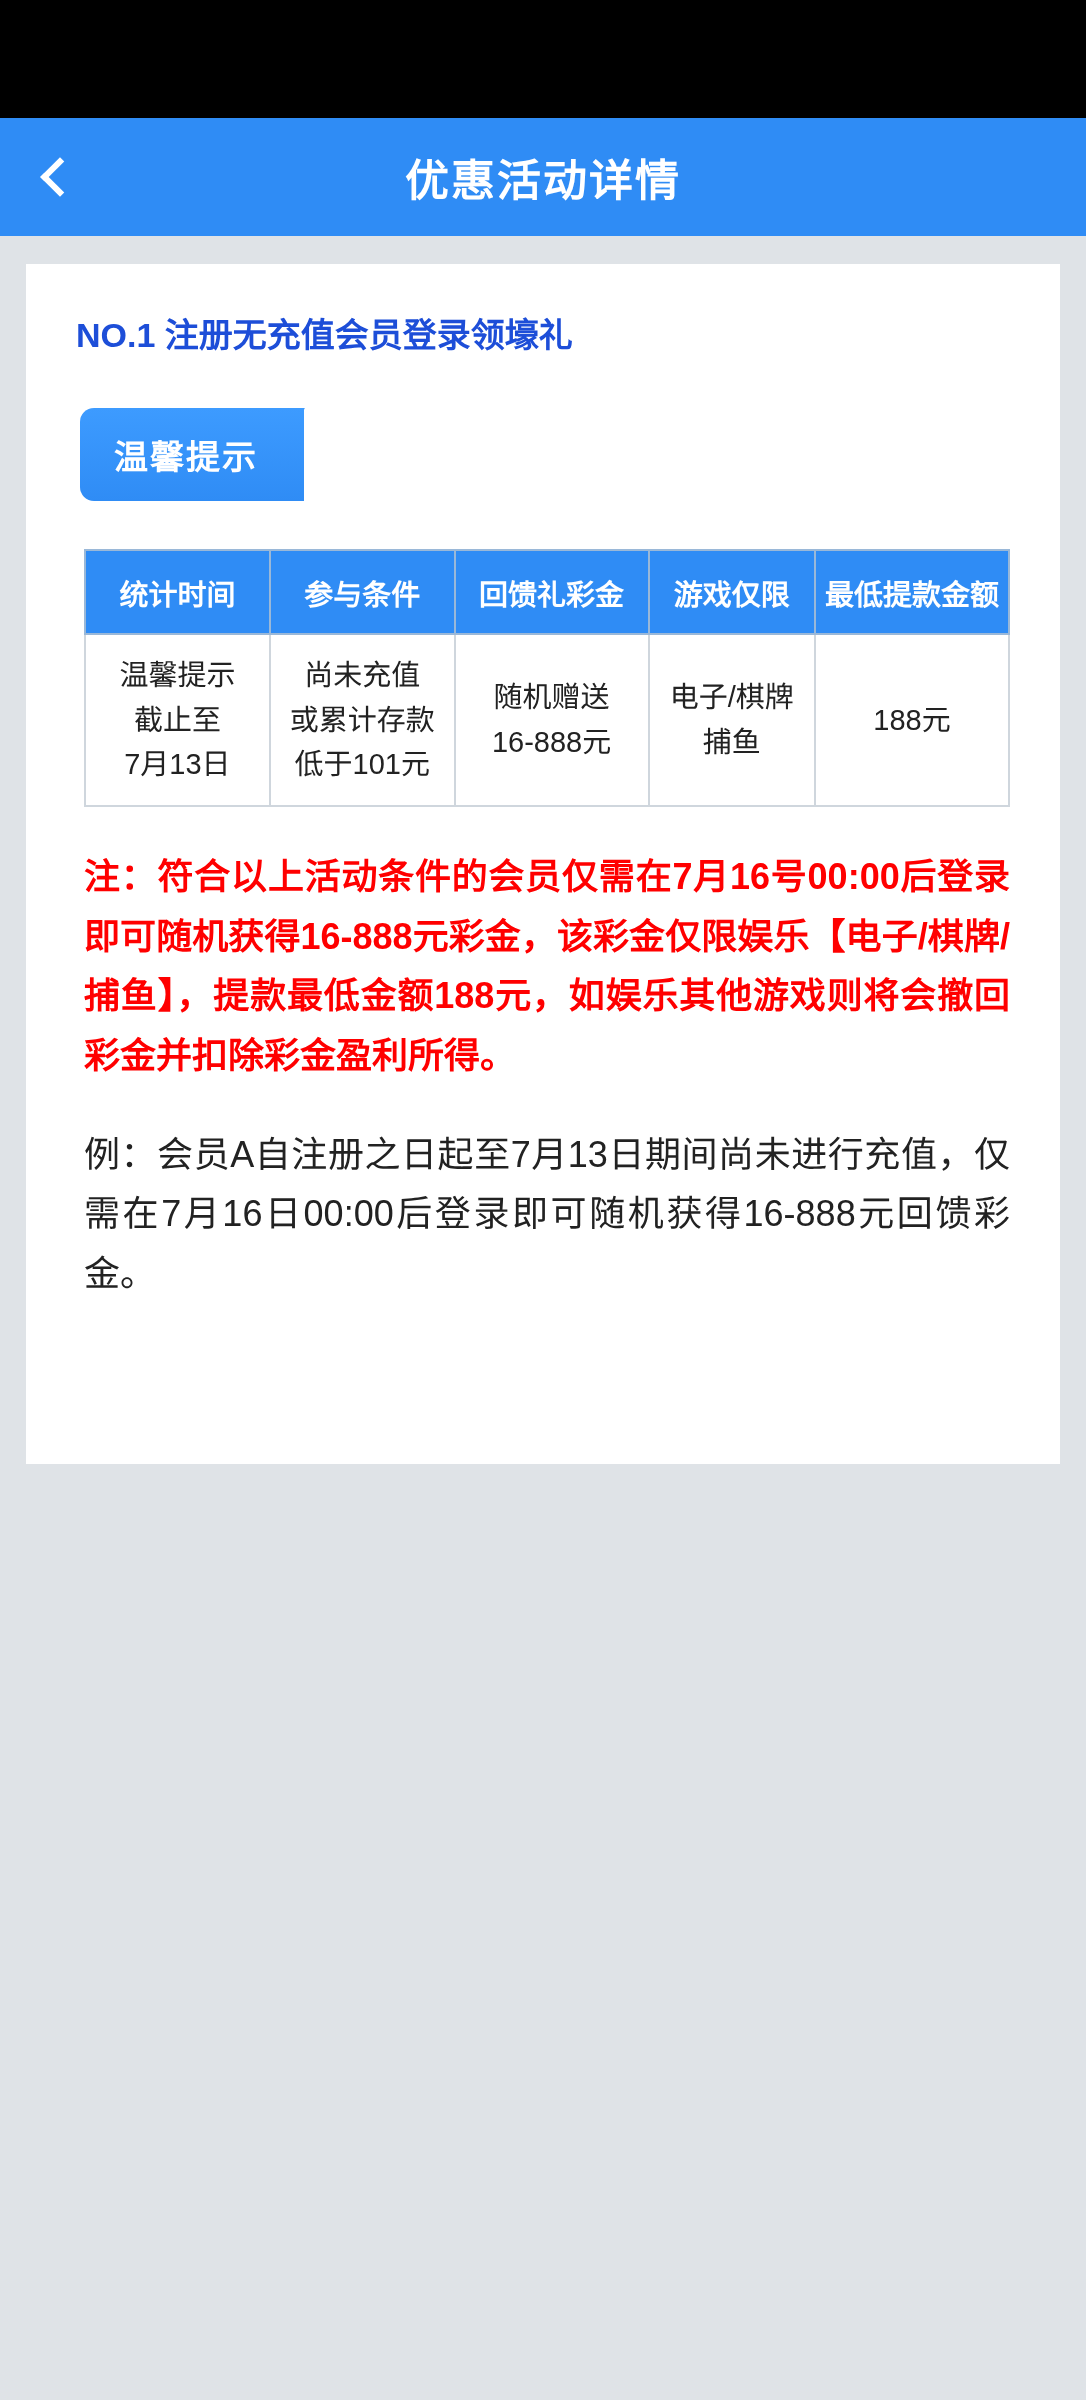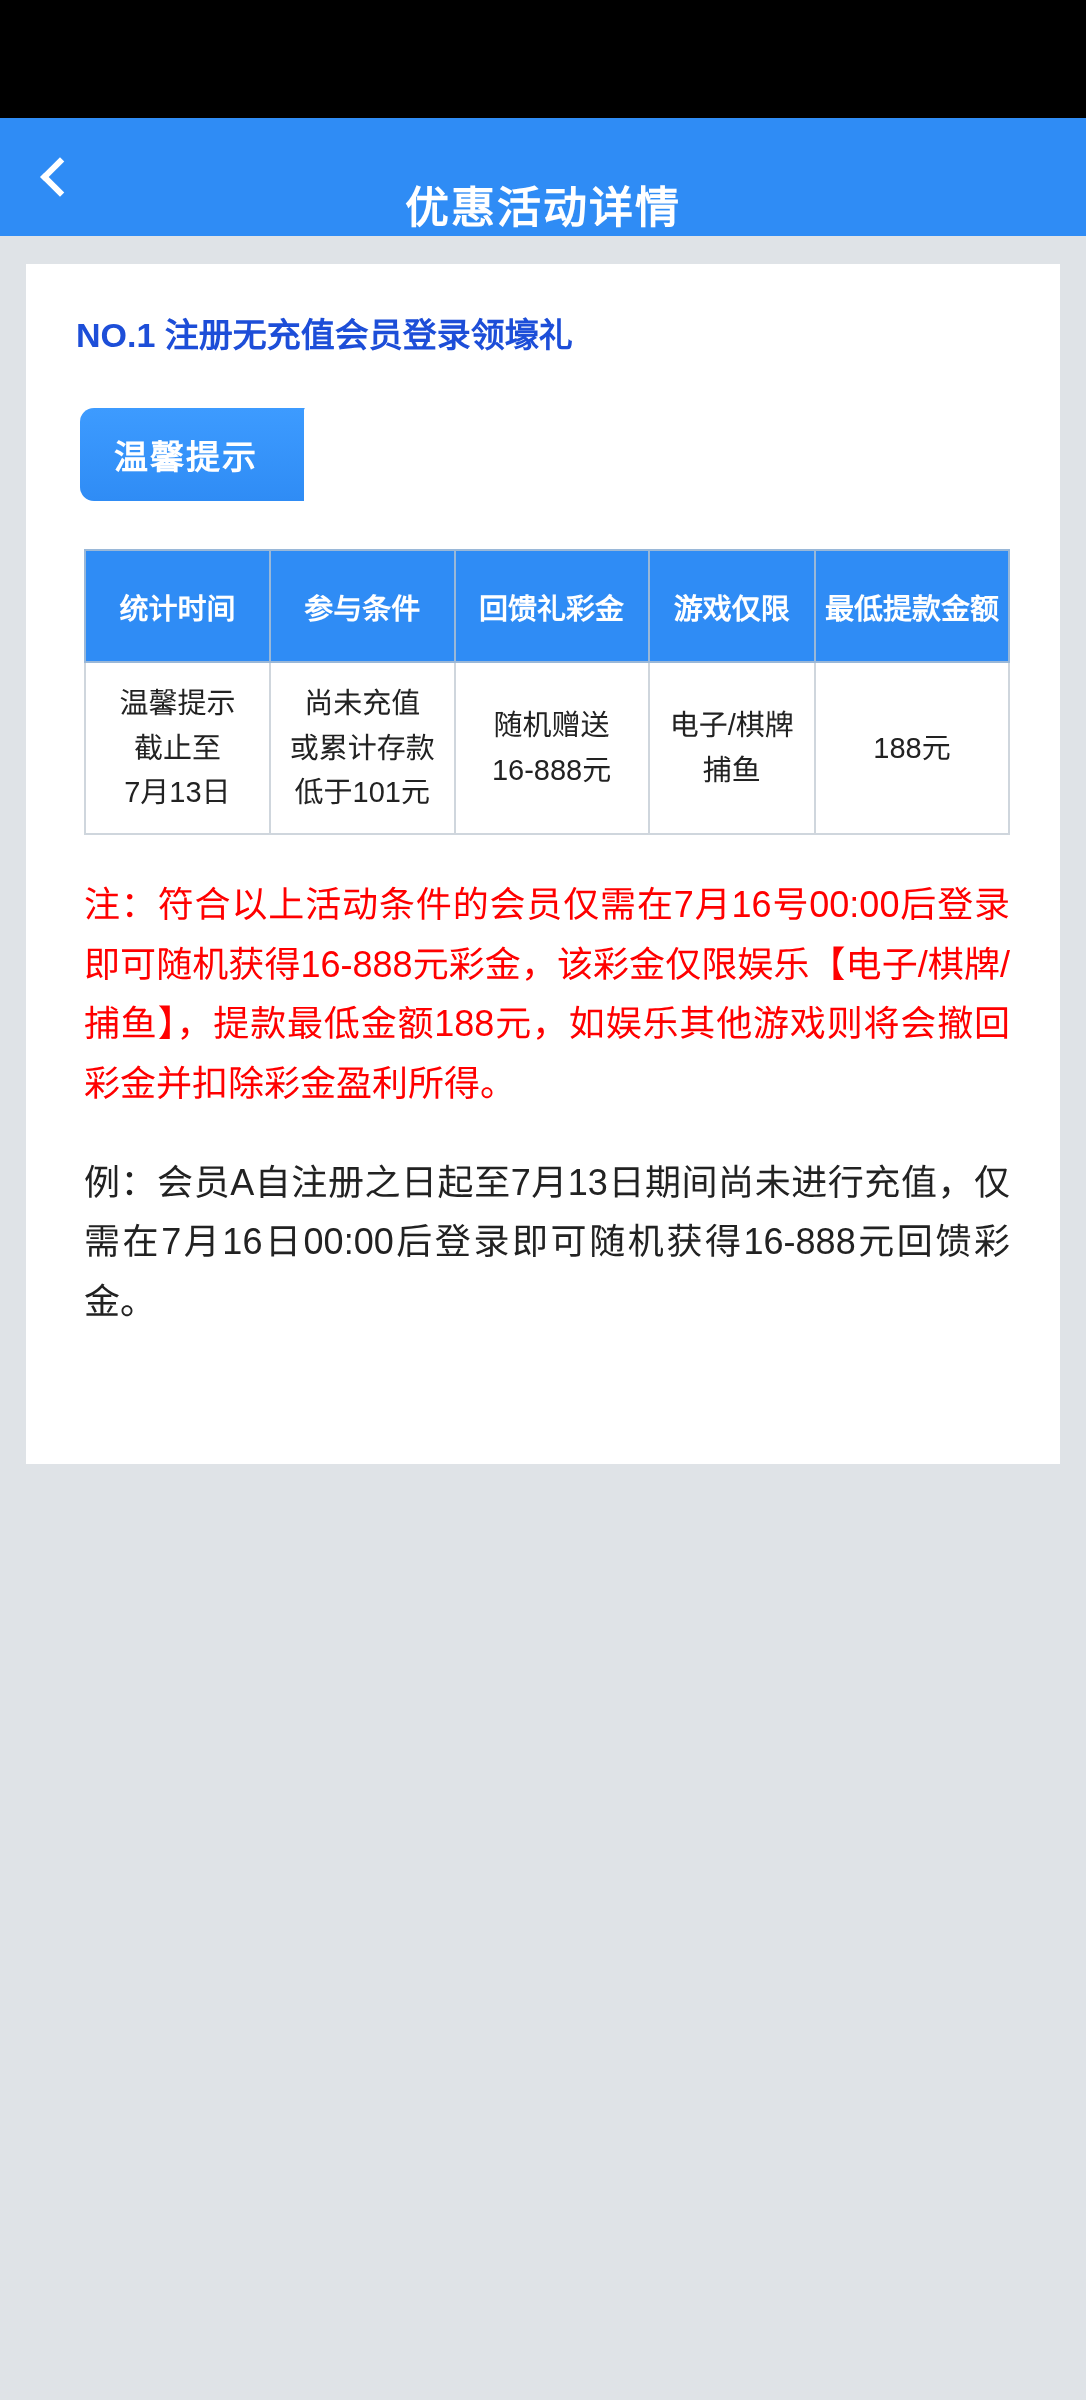--- a/index.html
+++ b/index.html
@@ -19,21 +19,21 @@
   
   .status-bar {
     height: 118px;
     background: #000000;
   }
   
   .header {
     height: 118px;
     background: #2f8cf5;
     display: flex;
-    align-items: flex-end;
+    align-items: center;
     position: relative;
   }
   .back-btn {
     width: 110px;
     height: 118px;
     display: flex;
     align-items: center;
     justify-content: center;
     cursor: pointer;
   }
@@ -102,41 +102,41 @@
   
   .para {
     font-size: 36px;
     line-height: 1.65;
     color: #222222;
     margin: 40px 14px 0 22px;
     text-align: justify;
   }
   .para-note {
     color: #ff0000;
-    font-weight: normal;
+    font-weight: bold;
   }
   .para-tip {
     color: #b03cd8;
     font-weight: bold;
   }
   
   .tbl-wrap {
     margin: 48px 14px 0 22px;
   }
   table.detail {
     border-collapse: collapse;
     width: 100%;
     table-layout: fixed;
   }
   table.detail th {
     background: #2f8cf5;
     color: #ffffff;
     font-size: 29px;
     font-weight: bold;
-    padding: 34px 4px;
+    padding: 20px 4px;
     border: 2px solid #9ab8d8;
     text-align: center;
     white-space: nowrap;
   }
   table.detail td {
     border: 2px solid #cfd6dd;
     font-size: 29px;
     color: #222222;
     text-align: center;
     padding: 18px 8px;

